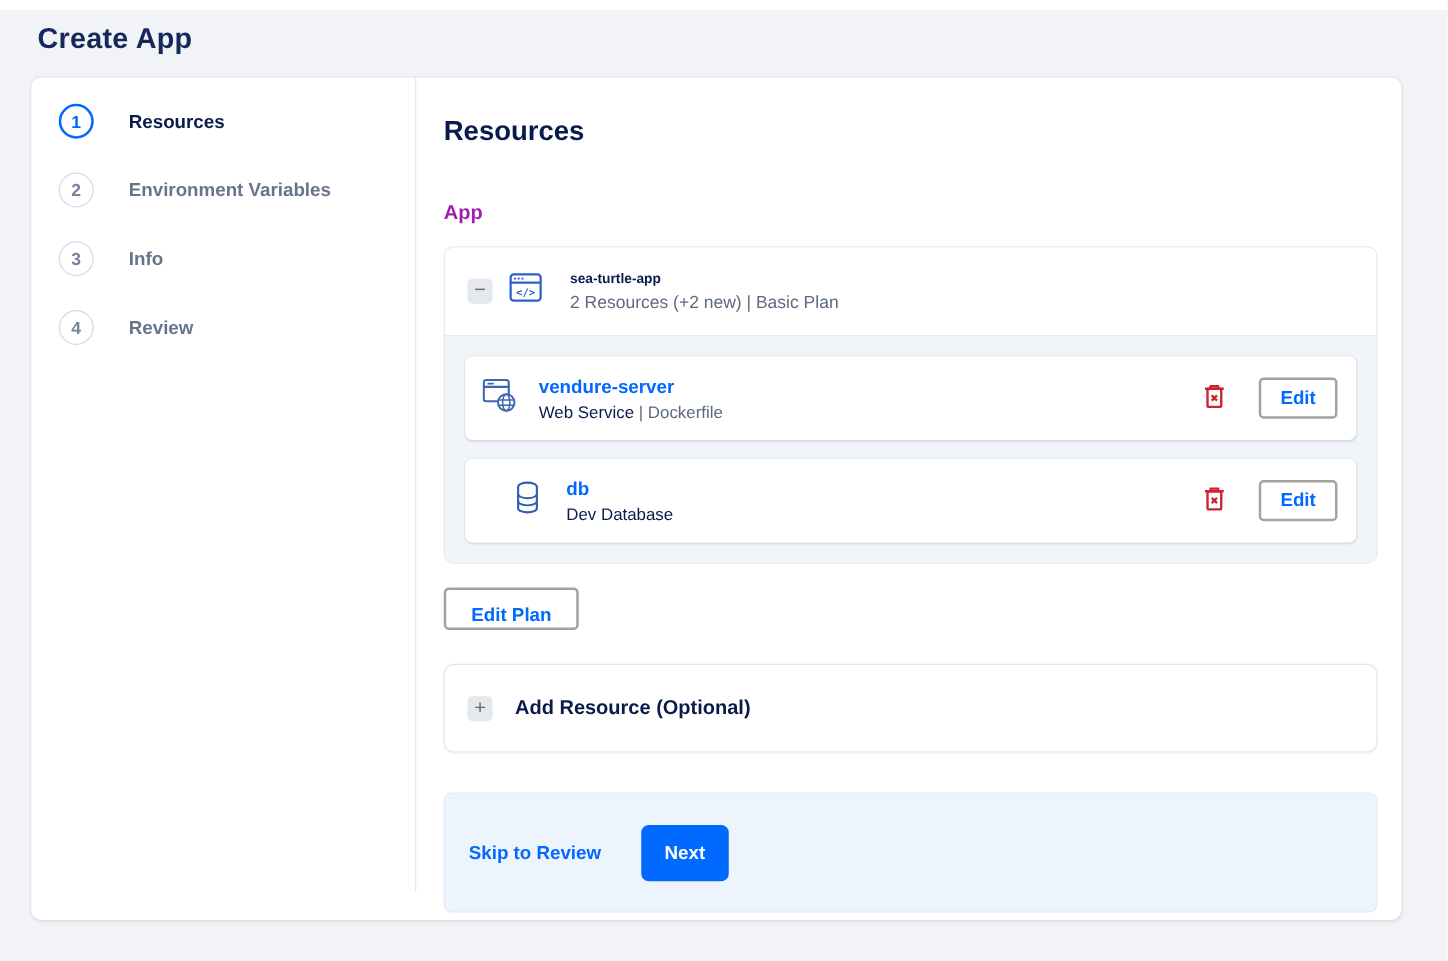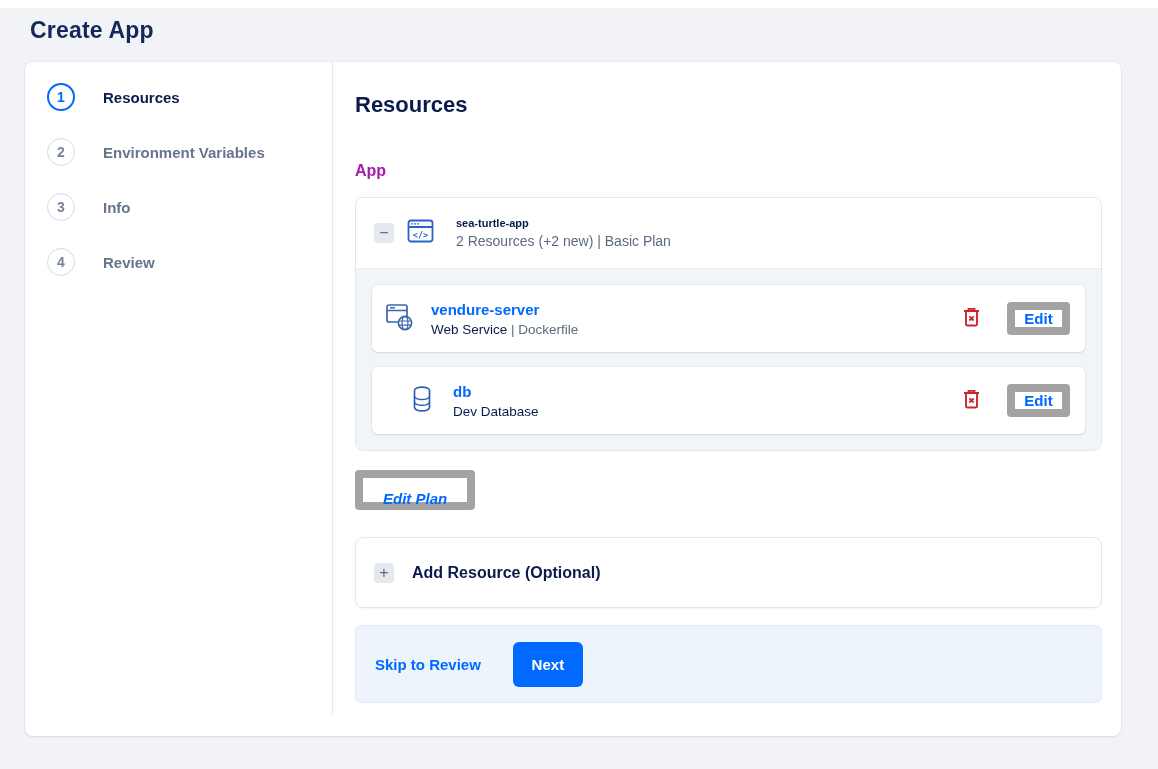--- a/index.html
+++ b/index.html
@@ -137,38 +137,37 @@
   .res-sub { margin-top: 3px; font-size: 13.5px; }
   .res-type { font-weight: 400; color: #081b4a; }
   .res-source { color: #5d6a7e; text-align: right; }
   .res-spacer { flex: 1; }
   .trash-btn {
     background: none; border: none; cursor: pointer;
     padding: 2px; display: flex; align-items: center;
   }
   .btn-outline {
     background: #fff;
-    border: 8px solid #a3a3a3;
+    border: 2px solid #a3a3a3;
     border-radius: 4px;
     color: #0069ff;
     font-family: inherit;
     font-size: 15px;
     font-weight: 700;
     cursor: pointer;
   }
   .edit-btn {
     margin-left: 25px;
     width: 63px; height: 33px;
   }
   .edit-plan-btn {
     margin-top: 19px;
     padding: 12px 20px;
     height: 34px;
     display: inline-block;
-    font-style: italic;
   }
   
   .add-card {
     margin-top: 27px;
     border: 1px solid #e3e7ee;
     border-radius: 8px;
     background: #fff;
     box-shadow: 0 1px 2px rgba(14,30,62,.04);
     height: 71px;
     display: flex; align-items: center;
@@ -176,22 +175,22 @@
     cursor: pointer;
   }
   .add-label {
     margin-left: 18px;
     font-size: 16px;
     font-weight: 700;
     color: #081b4a;
   }
   
   .footer-bar {
-    margin-top: 17px;
-    height: 78px;
+    margin-top: 32px;
+    height: 96px;
     background: #eef4fb;
     border: 1px solid #e3ecf6;
     border-radius: 6px;
     display: flex; align-items: center;
     padding: 0 19px;
   }
   .skip-link {
     color: #0069ff;
     font-size: 15px;
     font-weight: 700;

